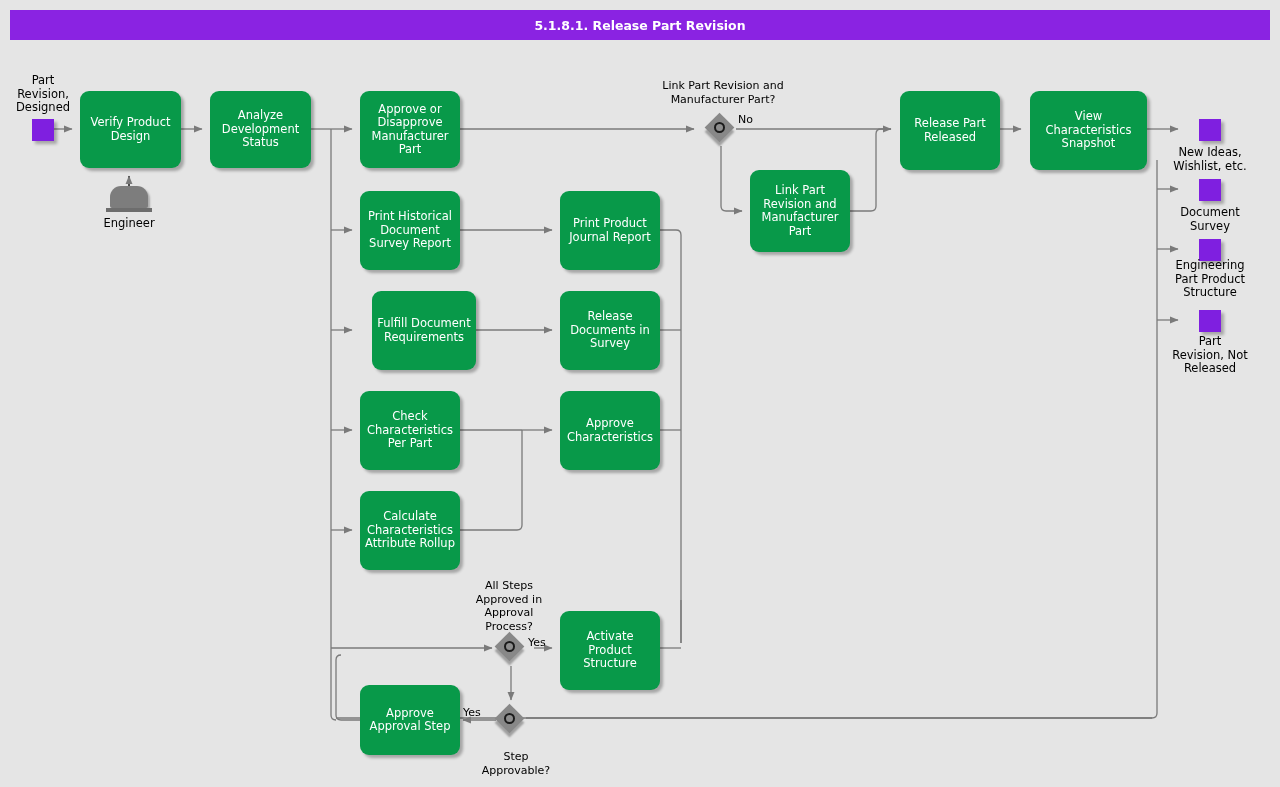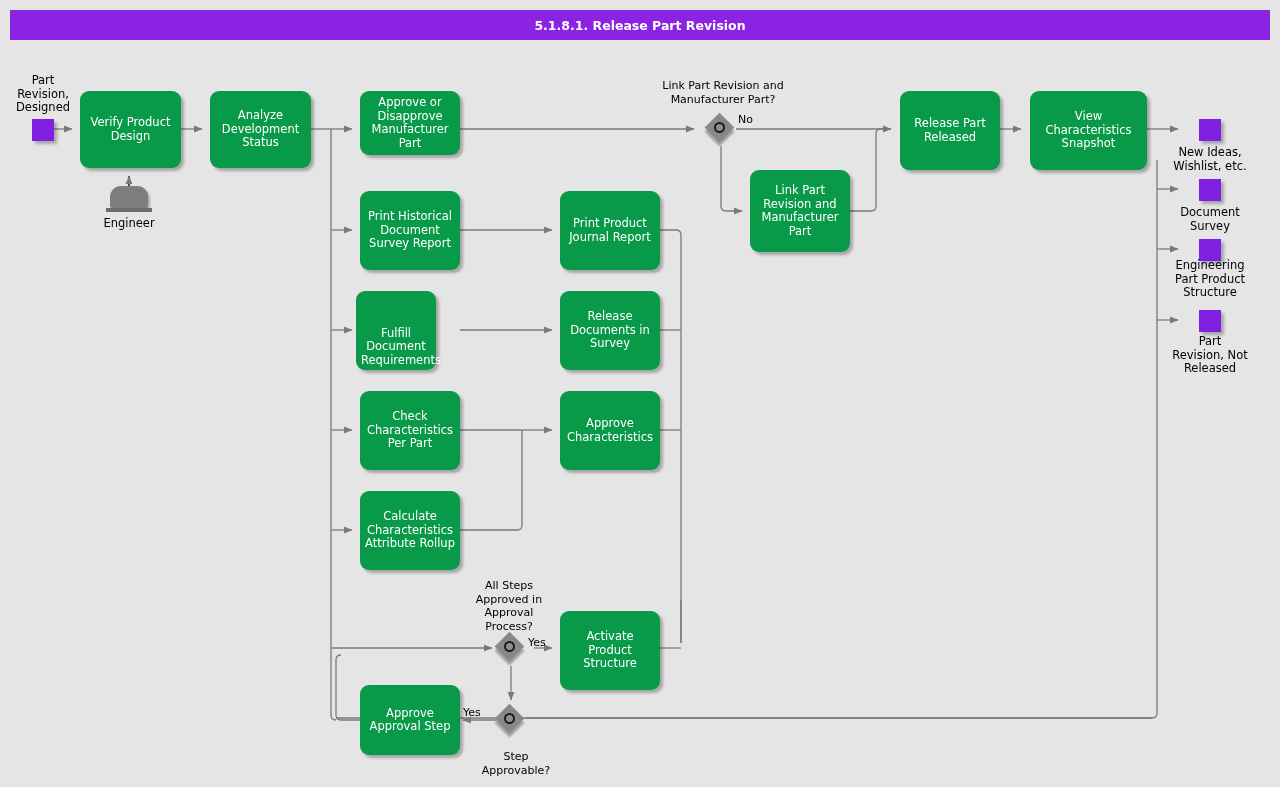--- a/index.html
+++ b/index.html
@@ -218,39 +218,39 @@
     <span style="white-space: pre-line;">Verify Product
 Design</span>
   </div>
 
   <div class="node" style="left:210px; top:91px;  width:101px; height:77px;">
     <span style="white-space: pre-line;">Analyze
 Development
 Status</span>
   </div>
 
-  <div class="node" style="left:360px; top:91px;  width:100px; height:64px;">
+  <div class="node" style="left:360px; top:91px;  width:100px; height:77px;">
     <span style="white-space: pre-line;">Approve or
 Disapprove
 Manufacturer
 Part</span>
   </div>
 
   <div class="node" style="left:360px; top:191px; width:100px; height:79px;">
     <span style="white-space: pre-line;">Print Historical
 Document
 Survey Report</span>
   </div>
 
   <div class="node" style="left:560px; top:191px; width:100px; height:79px;">
     <span style="white-space: pre-line;">Print Product
 Journal Report</span>
   </div>
 
-  <div class="node" style="left:356px; top:291px; width:80px; height:79px;align-items:flex-end;">
+  <div class="node" style="left:372px; top:291px; width:104px; height:79px;">
     <span style="white-space: pre-line;">Fulfill Document
 Requirements</span>
   </div>
 
   <div class="node" style="left:560px; top:291px; width:100px; height:79px;">
     <span style="white-space: pre-line;">Release
 Documents in
 Survey</span>
   </div>
 

